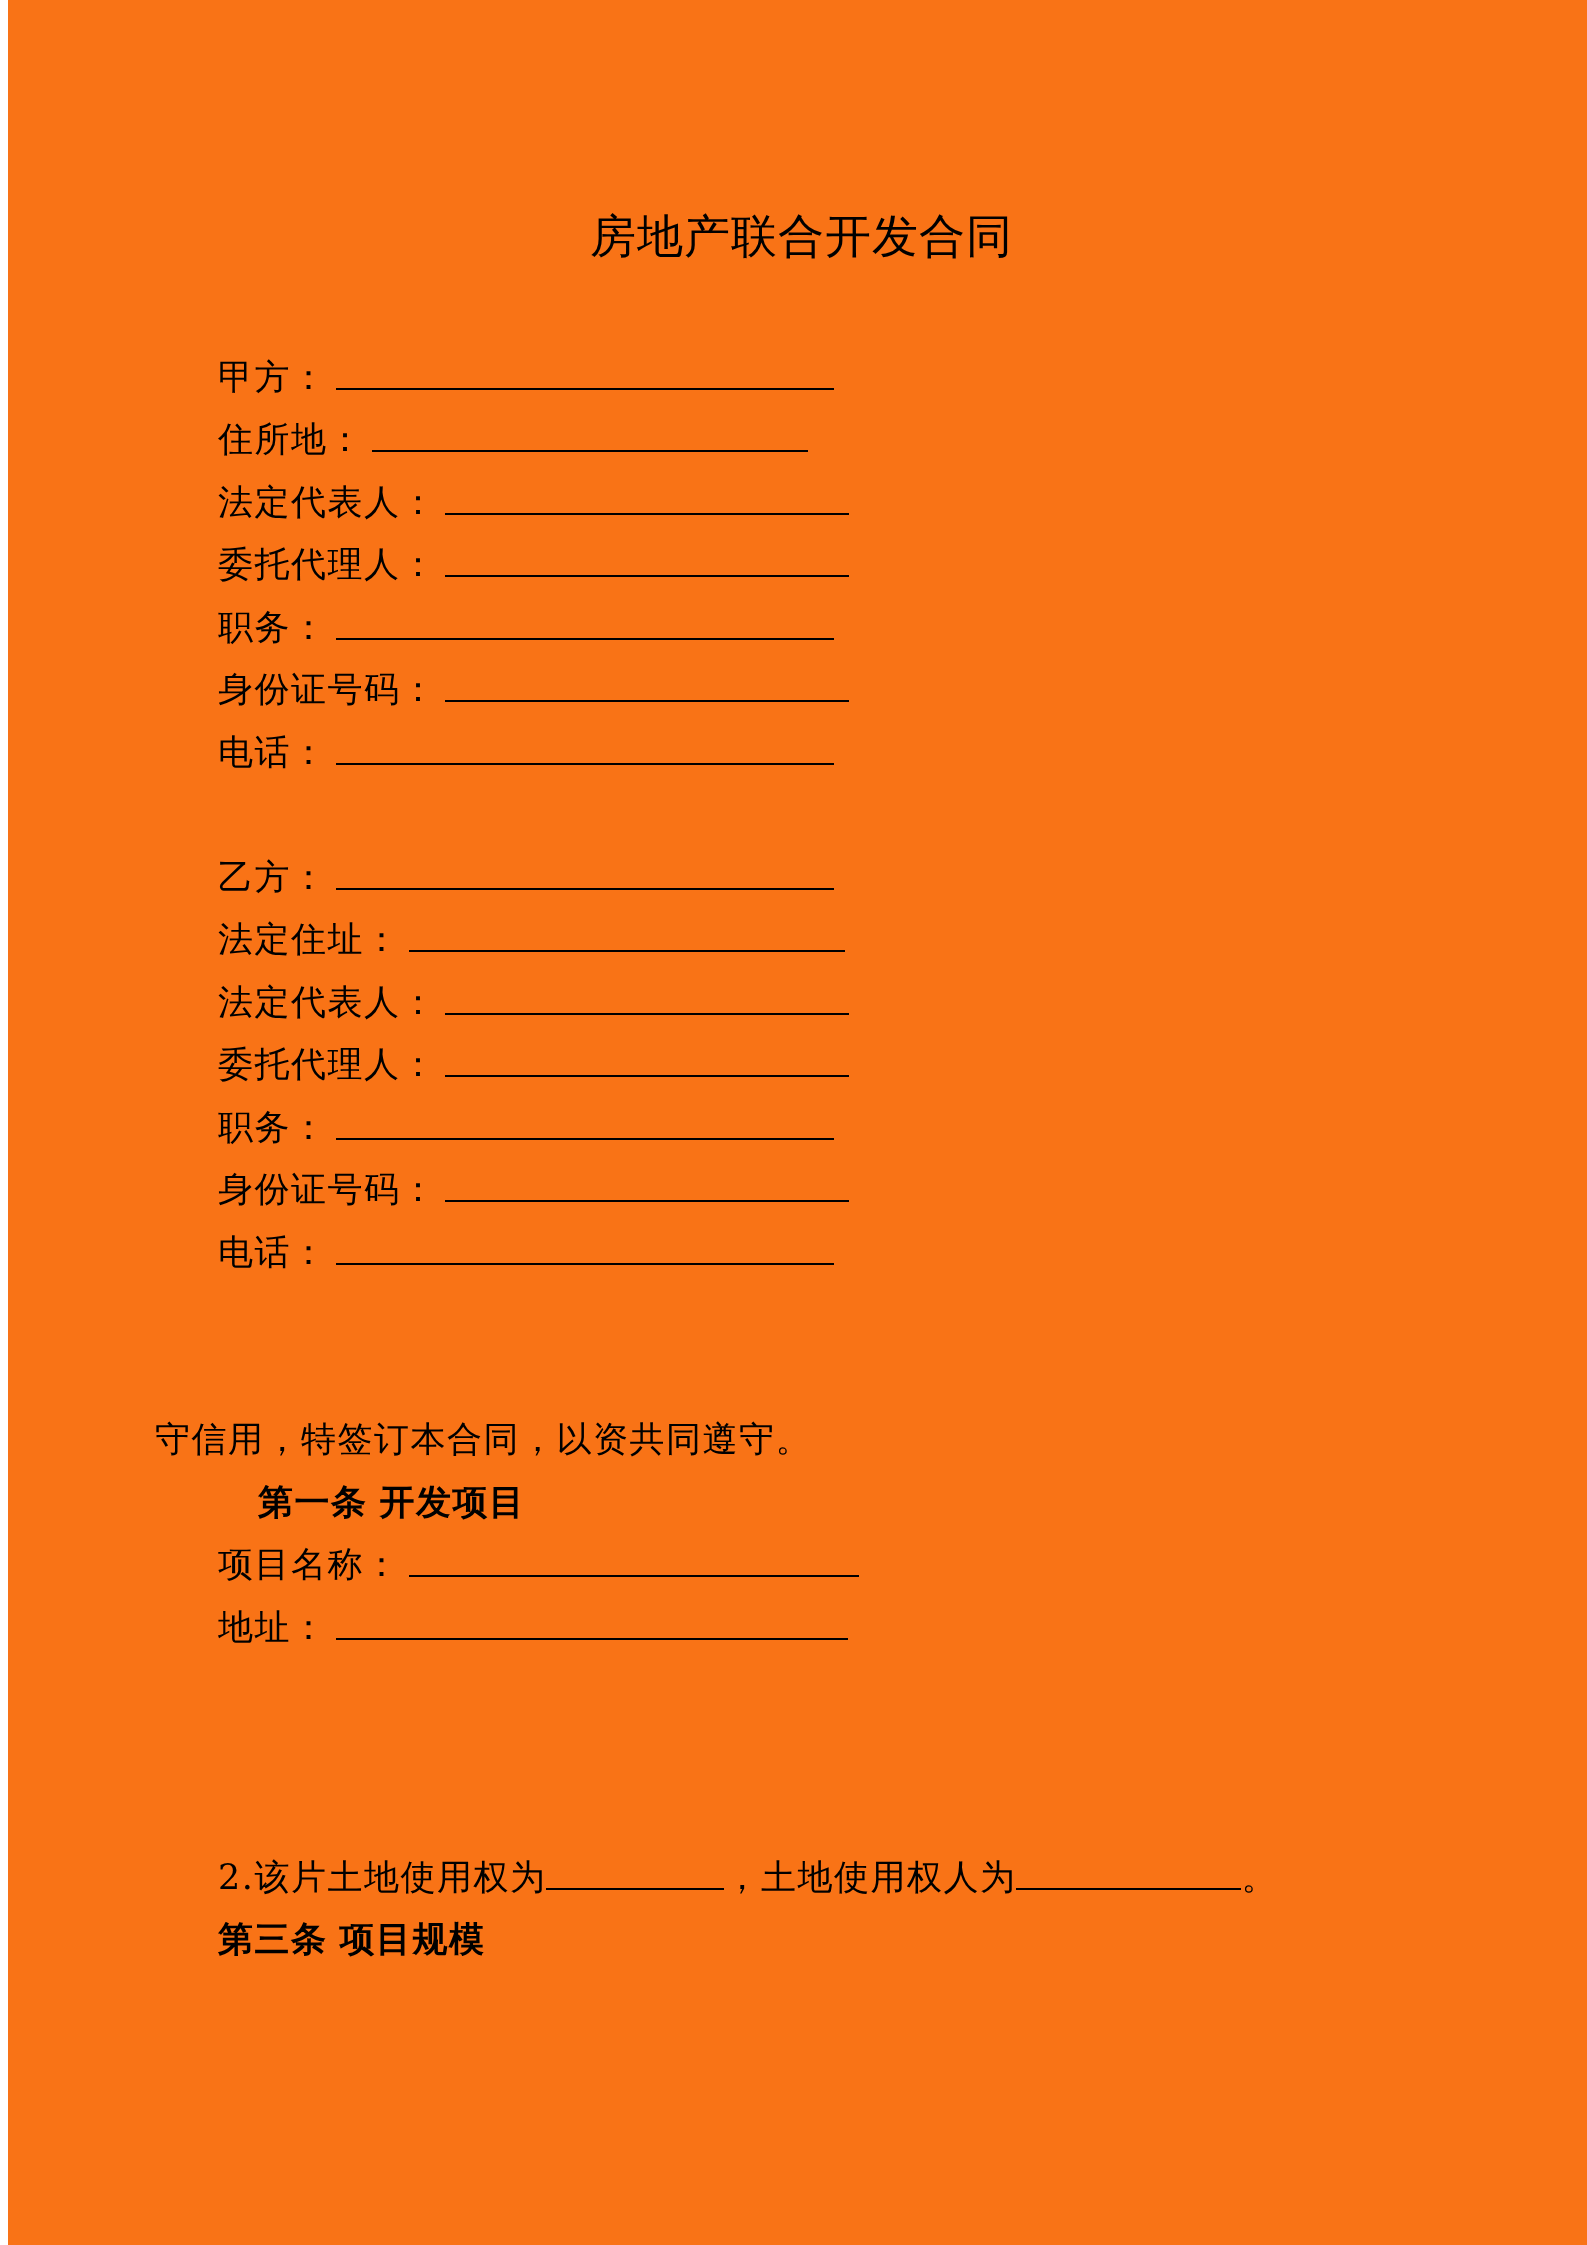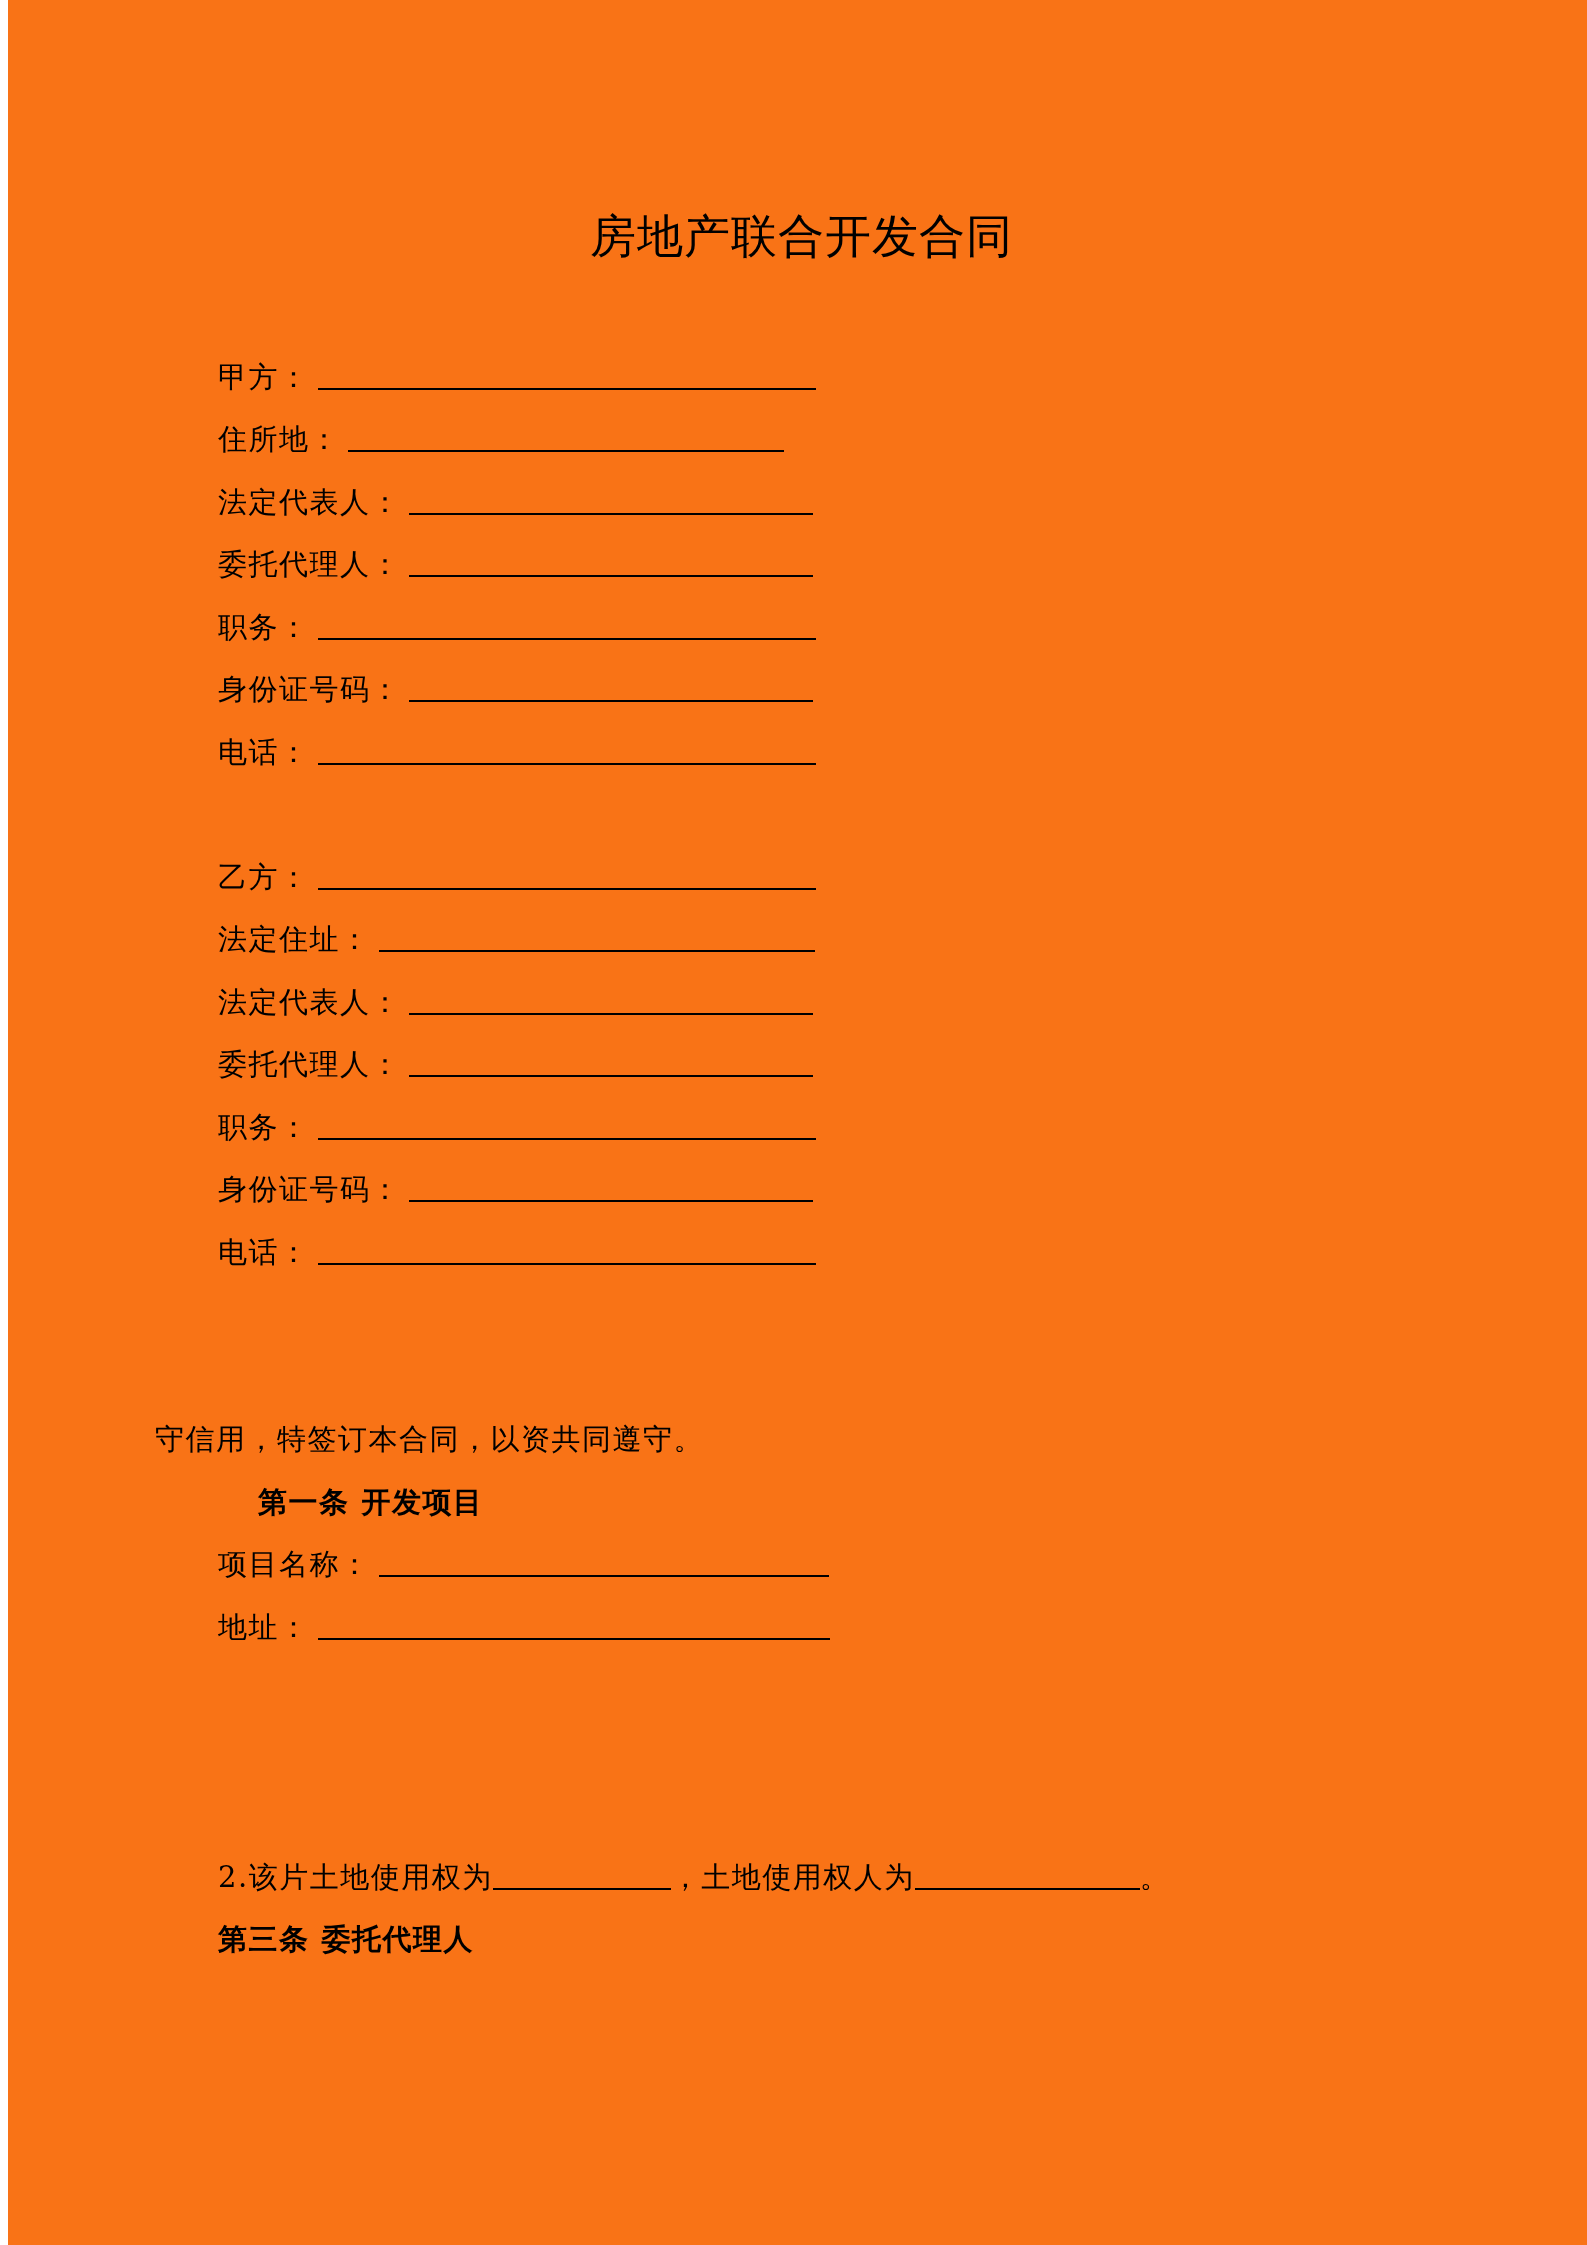--- a/index.html
+++ b/index.html
@@ -33,21 +33,21 @@
       line-height: 60px;
       letter-spacing: 1px;
       font-weight: normal;
       margin: 0;
     }
     .line {
       position: absolute;
       left: 210px;
       height: 62px;
       line-height: 62px;
-      font-size: 29px;
+      font-size: 35px;
       white-space: nowrap;
       letter-spacing: 1.5px;
     }
     .line.flush {
       left: 147px;
     }
     .field-label {
       display: inline-block;
       vertical-align: top;
     }
@@ -131,16 +131,16 @@
   </div>
   <div class="line" style="top:1596px;">
     <span class="field-label">地址：</span><span class="blank" style="width:512px; margin-left:8px;"></span>
   </div>
 
   <div class="line" style="top:1846px;">
     <span>2.该片土地使用权为</span><span class="blank" style="width:178px;"></span><span>，土地使用权人为</span><span class="blank" style="width:225px;"></span><span>。</span>
   </div>
 
   <div class="line bold" style="top:1908px;">
-    <span>第三条</span><span class="heading-gap"></span><span>委托代理人</span>
+    <span>第三条</span><span class="heading-gap"></span><span>项目规模</span>
   </div>
 
 </div>
 
 </body></html>

